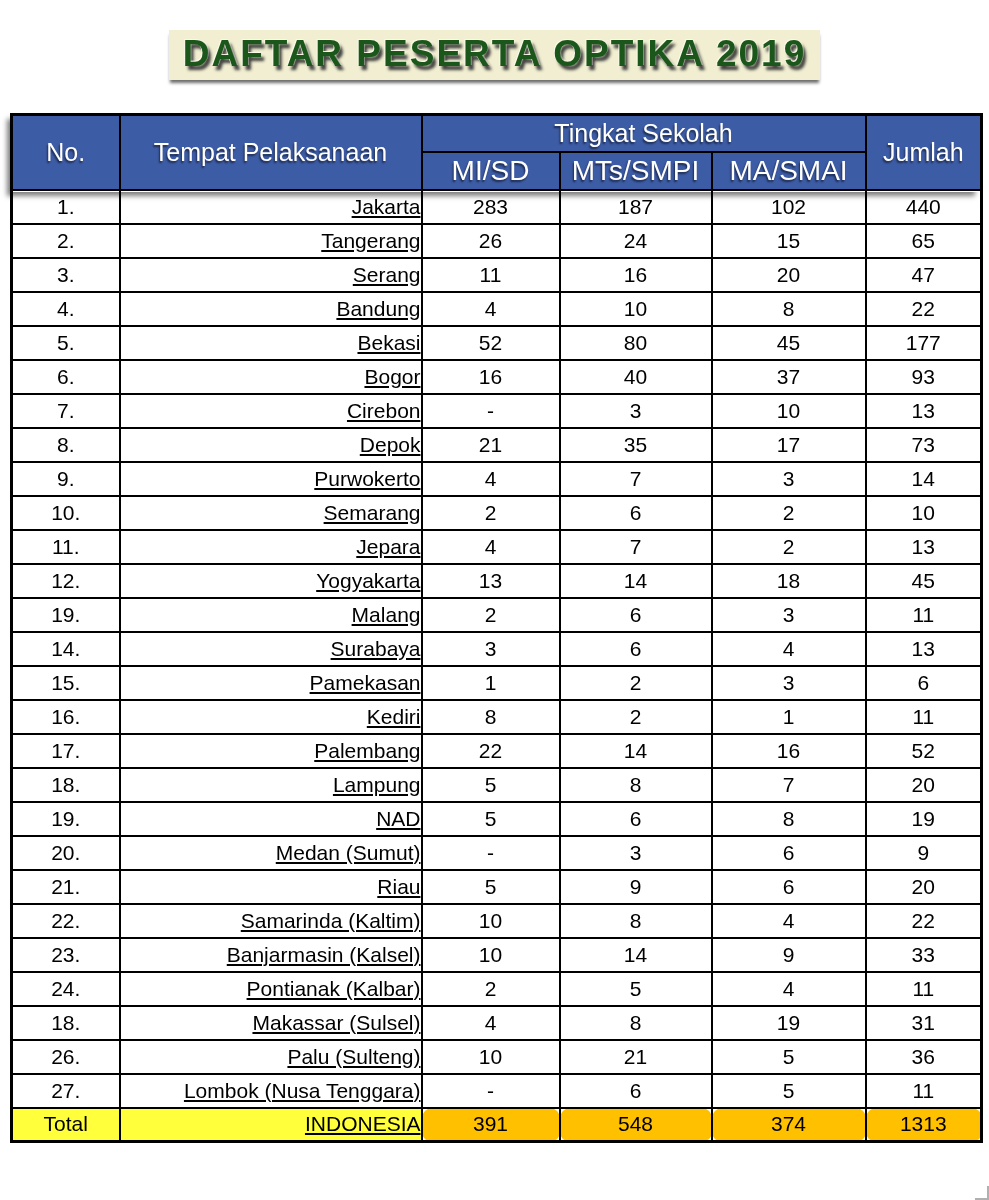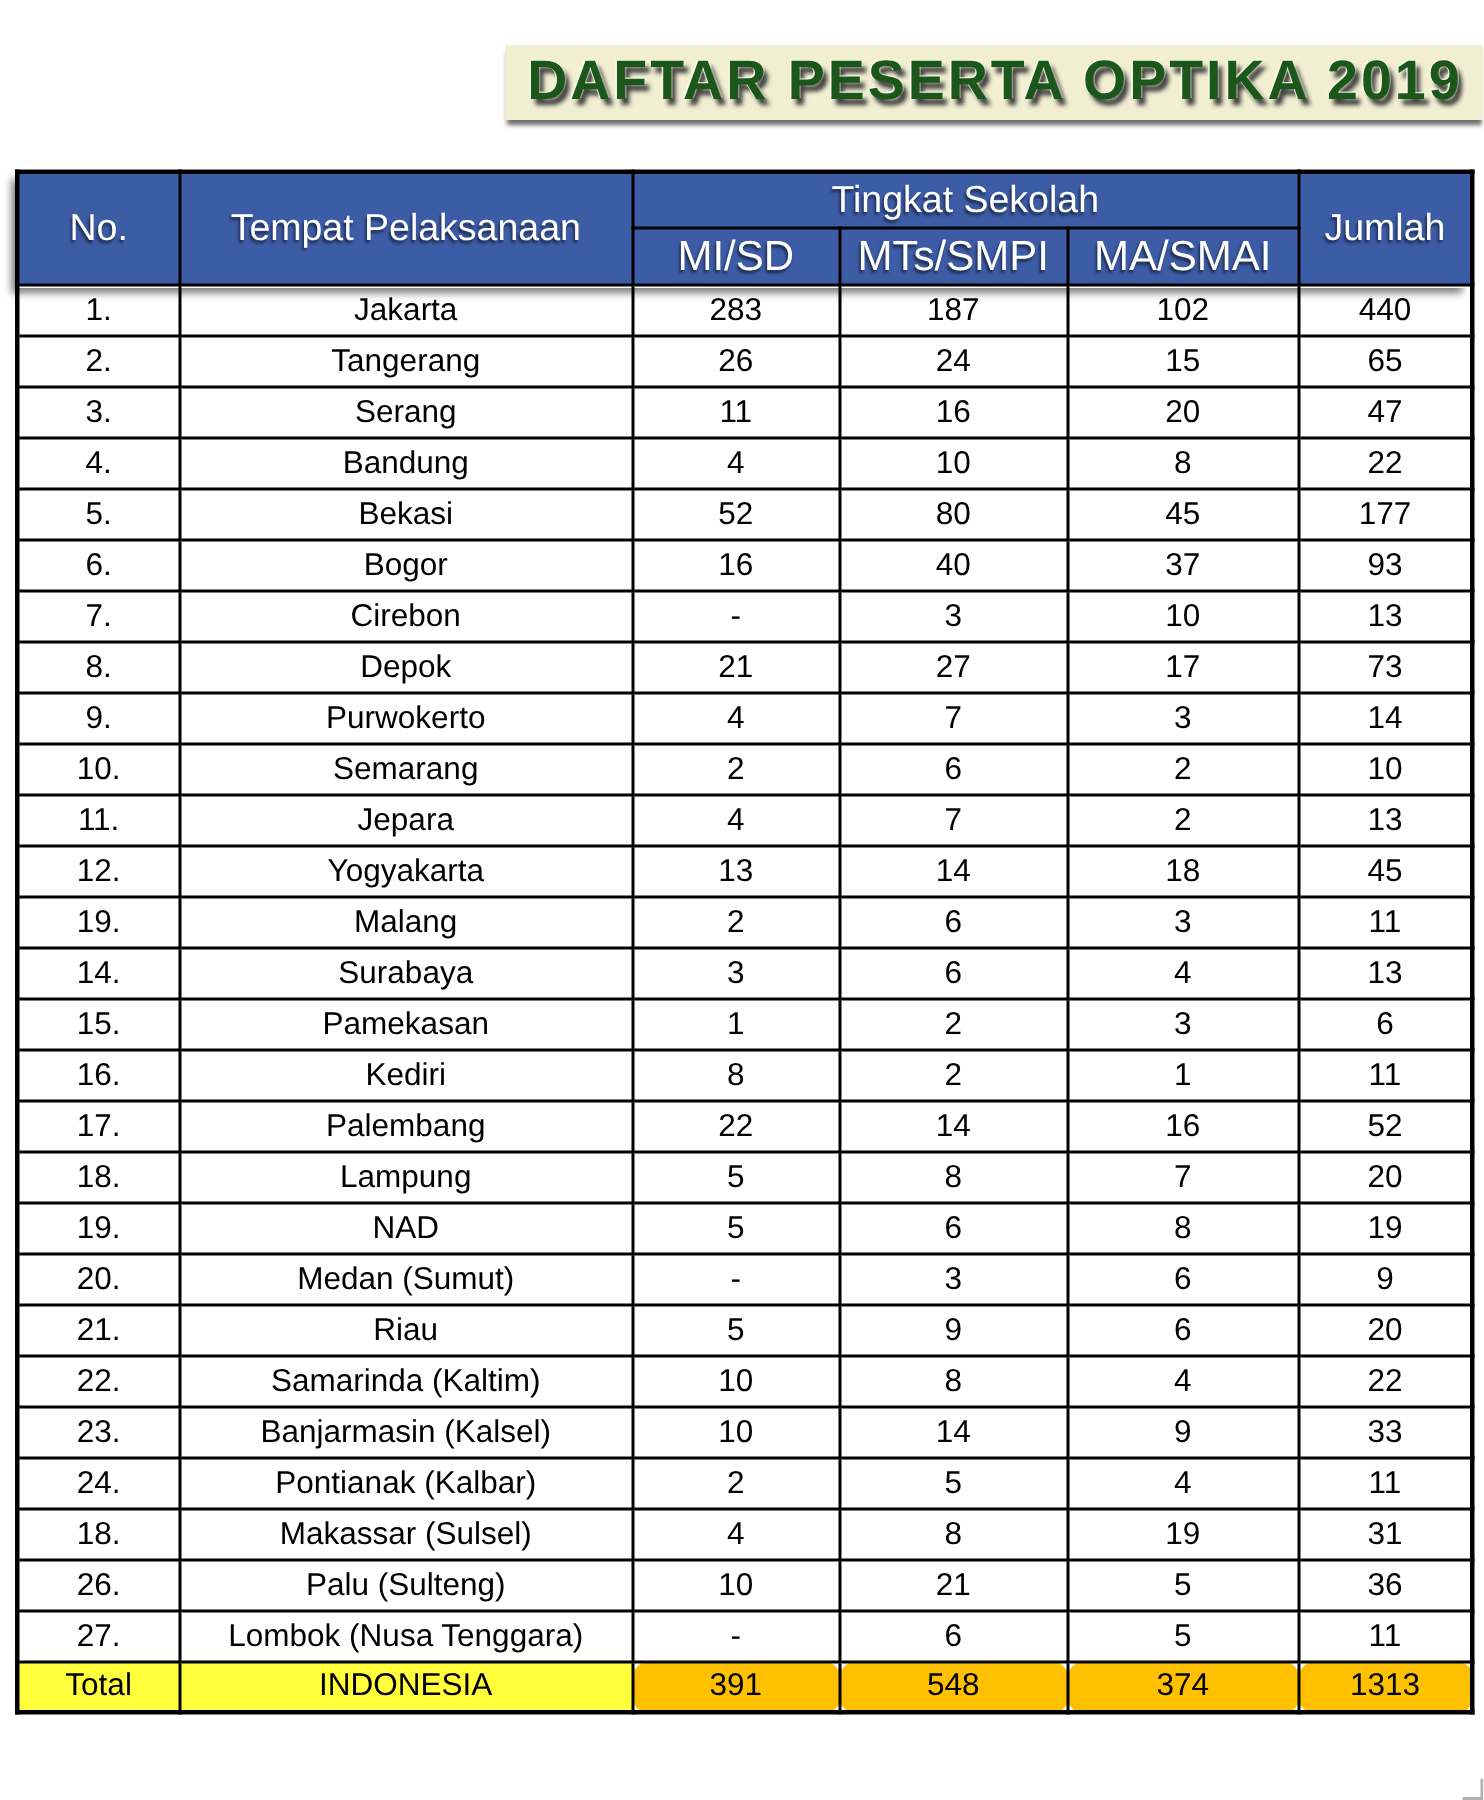--- a/index.html
+++ b/index.html
@@ -1,21 +1,21 @@
 <!DOCTYPE html>
 <html style="--header-bg: #3D5CA6; --header-text: #FFFFFF; --title-text: #1B571B; --title-banner-bg: #F1EED1; --total-label-bg: #FFFF3C; --total-value-bg: #FFC000; --border: #000000;"><head>
 <meta charset="utf-8">
 <style>
   html, body { margin:0; padding:0; background:#ffffff; }
   .page {
     position:relative; width:989px; height:1200px; background:#ffffff;
     font-family:"Liberation Sans", sans-serif; overflow:hidden;
   }
   
-  .title-wrap { position:absolute; top:30px; left:0; width:100%; text-align:right; }
+  .title-wrap { position:absolute; top:30px; left:0; width:100%; text-align:center; }
   .title-banner {
     display:inline-block; background:var(--title-banner-bg); padding:3px 14px 5px 14px;
     box-shadow:0 4px 3px -1px rgba(30,30,30,0.65);
   }
   .title-text {
     font-size:37px; font-weight:700; letter-spacing:2px; white-space:nowrap;
     color:var(--title-text);
     text-shadow:-1px -1px 0 rgba(250,250,235,0.85), 1px -1px 0 rgba(250,250,235,0.4),
                  3px 4px 3px rgba(55,55,55,0.95);
   }
@@ -29,21 +29,21 @@
   thead th {
     background:var(--header-bg); color:var(--header-text); font-weight:400;
     text-shadow:-1px 2px 2px rgba(0,0,0,0.55); text-align:center; vertical-align:middle;
   }
   thead tr.hr1 th { font-size:25px; height:37px; }
   thead tr.hr2 th { font-size:28px; height:38px; }
   thead th.span2 { font-size:25px; }
   tbody td, tfoot td {
     height:34px; font-size:21px; color:#000; text-align:center; vertical-align:middle;
   }
-  td.col-place, .tot-place { text-align:center; padding-left:13px; }
+  td.col-place, .tot-place { text-align:right; padding-left:13px;text-decoration:underline; }
   .tot-label { background:var(--total-label-bg); }
   .tot-place { background:var(--total-label-bg); }
   .tot-num  { background:var(--total-value-bg);border-radius:10px; }
   
   .header-shadow {
     position:absolute; left:10px; top:113px; width:970px; height:79px;
     box-shadow:-4px 5px 5px -1px rgba(0,0,0,0.5); pointer-events:none; z-index:5;
   }
   
   .corner-mark {
@@ -138,21 +138,21 @@
           <td class="col-place">Cirebon</td>
           <td>-</td>
           <td>3</td>
           <td>10</td>
           <td>13</td>
         </tr>
         <tr>
           <td>8.</td>
           <td class="col-place">Depok</td>
           <td>21</td>
-          <td>27</td>
+          <td>35</td>
           <td>17</td>
           <td>73</td>
         </tr>
         <tr>
           <td>9.</td>
           <td class="col-place">Purwokerto</td>
           <td>4</td>
           <td>7</td>
           <td>3</td>
           <td>14</td>

